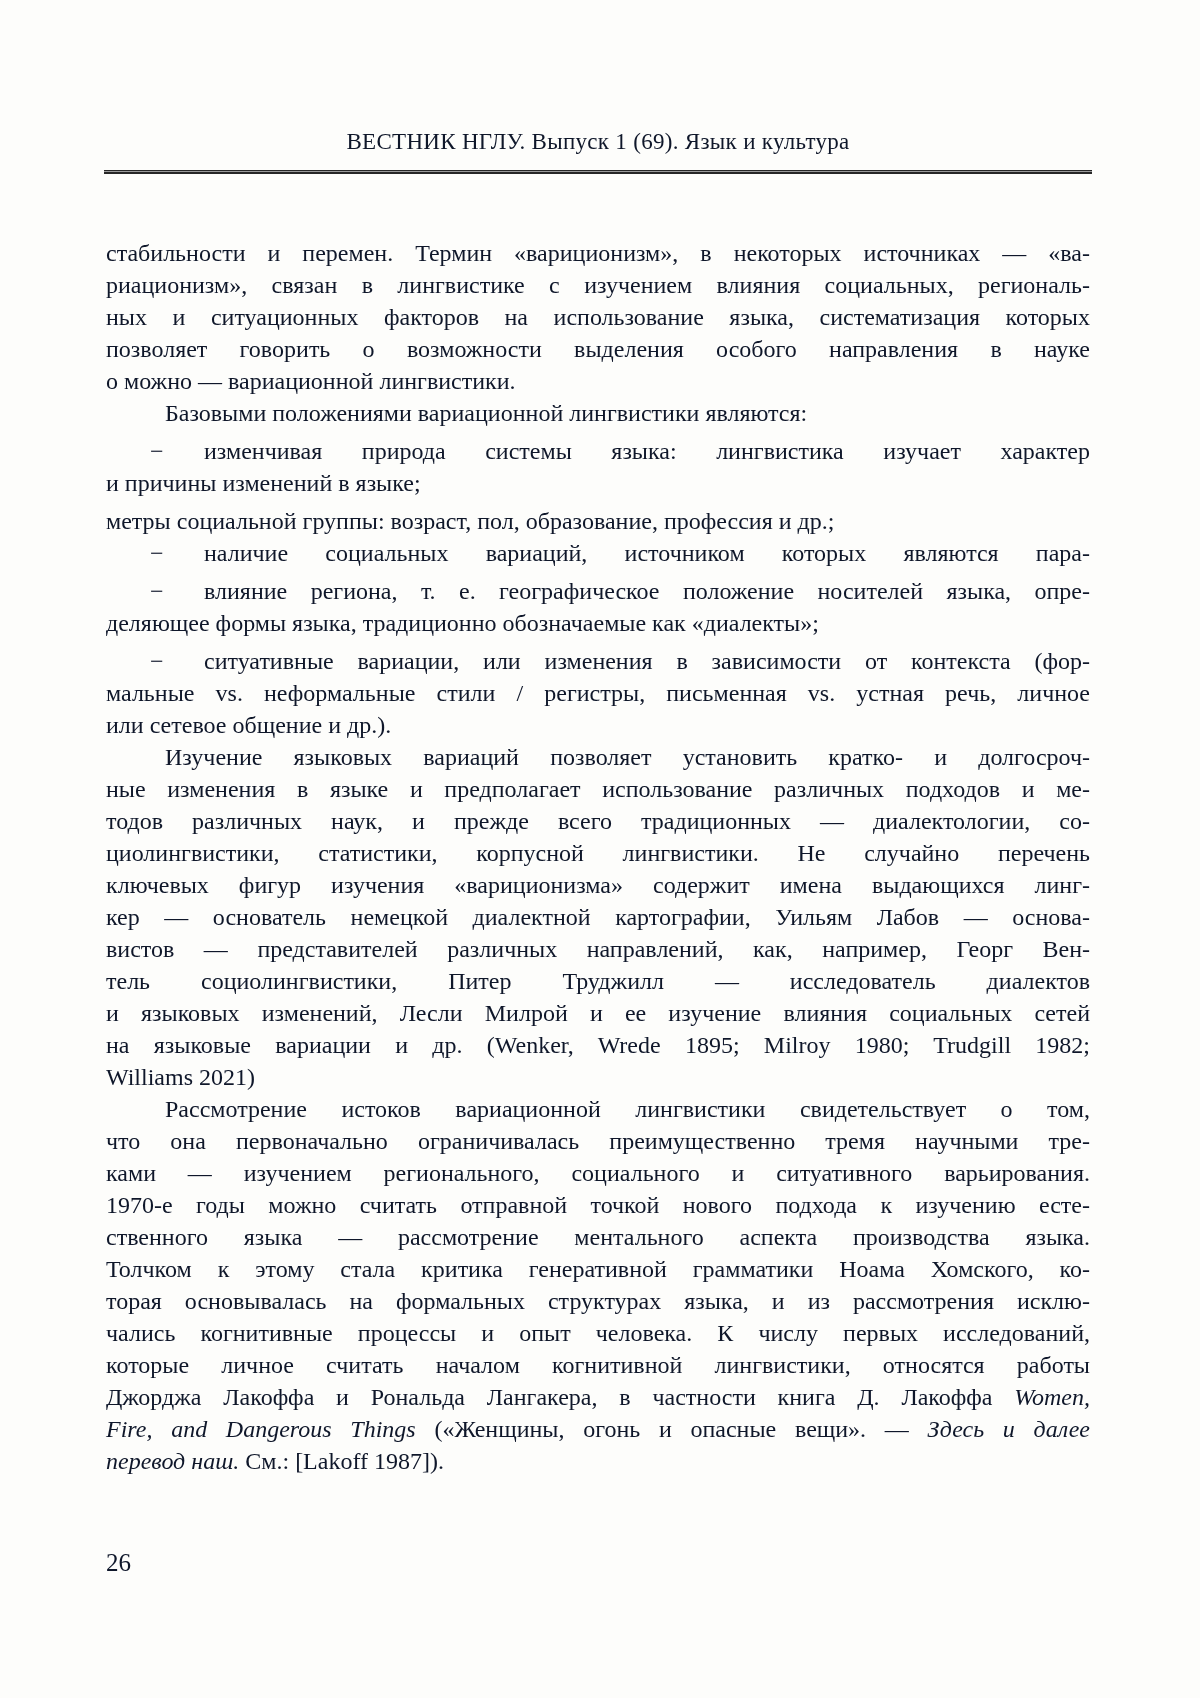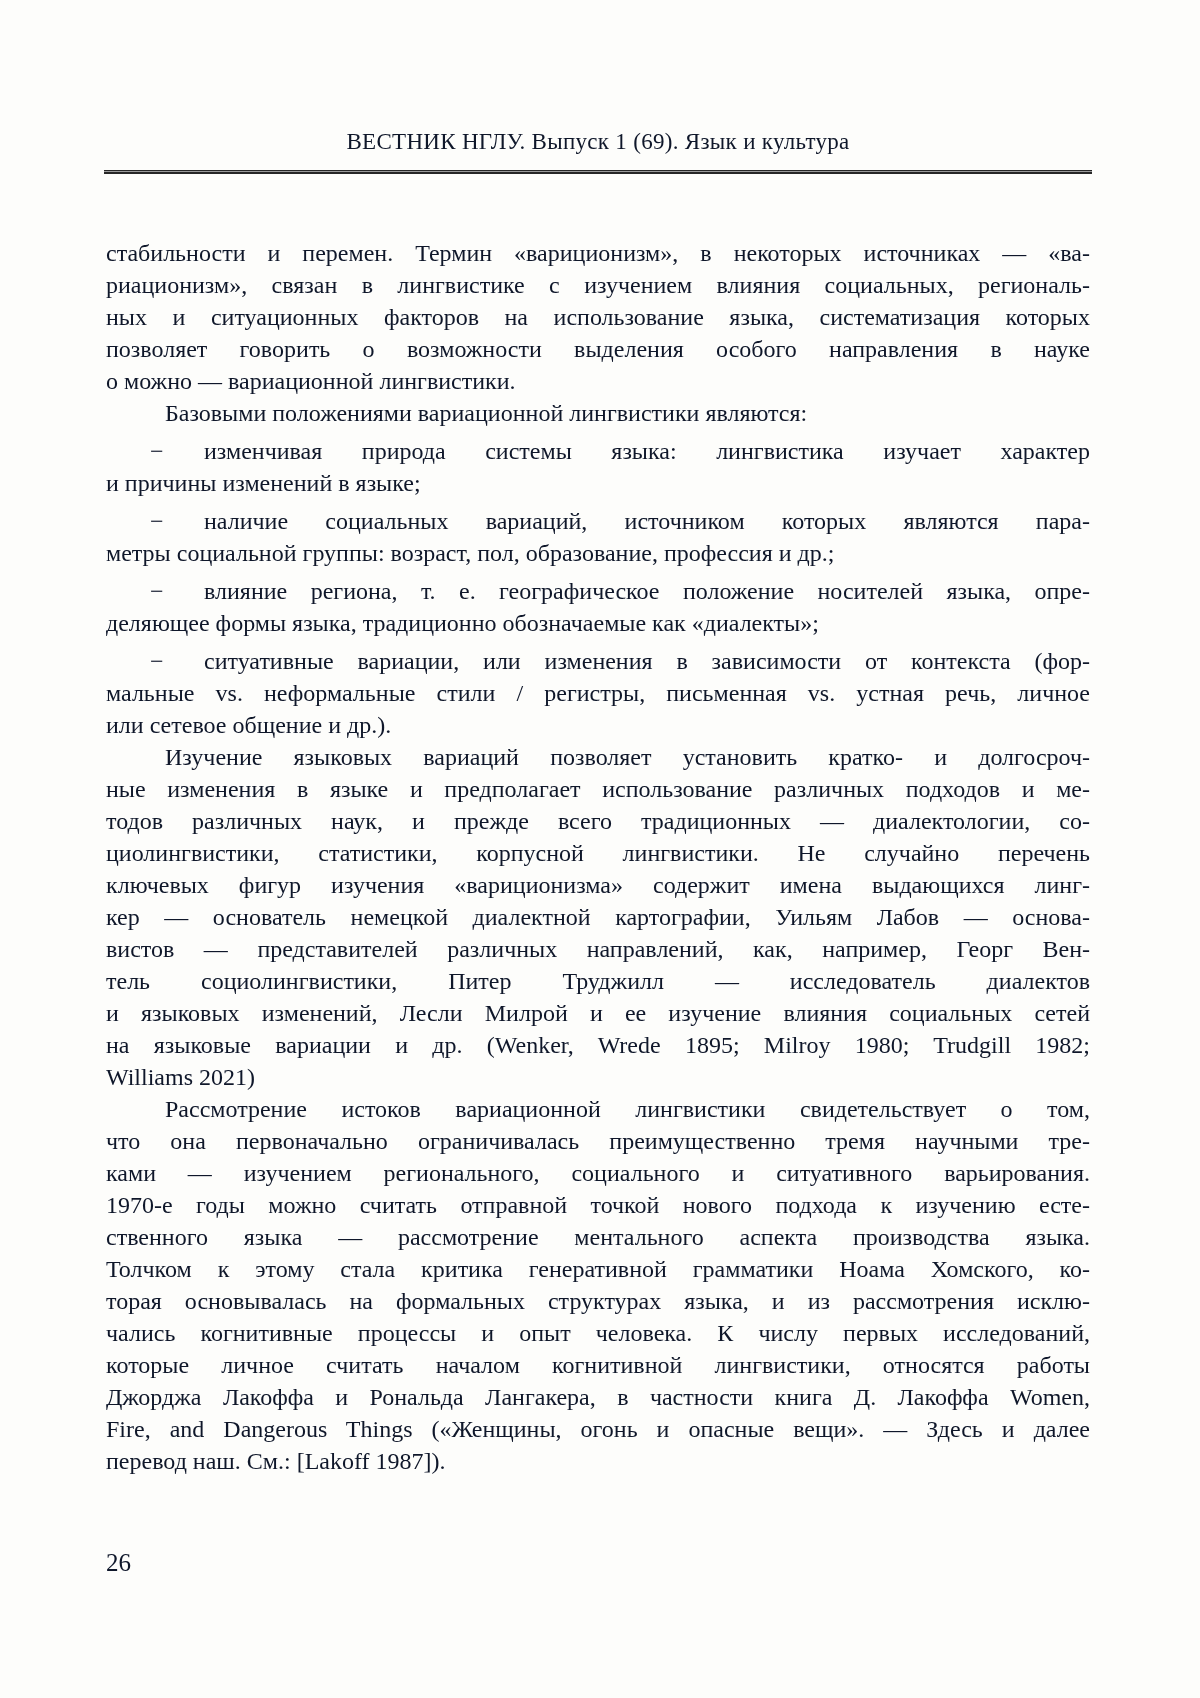--- a/index.html
+++ b/index.html
@@ -47,21 +47,21 @@
     text-align-last: justify;
   }
   .line.last { text-align-last: left; }
   .para.indented .line.first { text-indent: 59px; }
   .para.list .line.first { padding-left: 44px; }
   .marker {
     display: inline-block;
     width: 54px;
     text-align: left;
   }
-  .it { }
+  .it { font-style: italic; }
   .pagenum {
     position: absolute;
     top: 1549px;
     left: 106px;
     width: 984px;
     text-align: left;
     font-size: 25px;
   }
 </style>
 </head>
@@ -79,22 +79,22 @@
         <div class="line last"><span>о можно — вариационной лингвистики.</span></div>
       </div>
       <div class="para indented">
         <div class="line first last"><span>Базовыми положениями вариационной лингвистики являются:</span></div>
       </div>
       <div class="para list">
         <div class="line first"><span class="marker">−</span><span>изменчивая природа системы языка: лингвистика изучает характер</span></div>
         <div class="line last"><span>и причины изменений в языке;</span></div>
       </div>
       <div class="para list">
+        <div class="line last"><span>метры социальной группы: возраст, пол, образование, профессия и др.;</span></div>
         <div class="line first"><span class="marker">−</span><span>наличие социальных вариаций, источником которых являются пара-</span></div>
-        <div class="line last"><span>метры социальной группы: возраст, пол, образование, профессия и др.;</span></div>
       </div>
       <div class="para list">
         <div class="line first"><span class="marker">−</span><span>влияние региона, т. е. географическое положение носителей языка, опре-</span></div>
         <div class="line last"><span>деляющее формы языка, традиционно обозначаемые как «диалекты»;</span></div>
       </div>
       <div class="para list">
         <div class="line first"><span class="marker">−</span><span>ситуативные вариации, или изменения в зависимости от контекста (фор-</span></div>
         <div class="line"><span>мальные vs. неформальные стили / регистры, письменная vs. устная речь, личное</span></div>
         <div class="line last"><span>или сетевое общение и др.).</span></div>
       </div>

